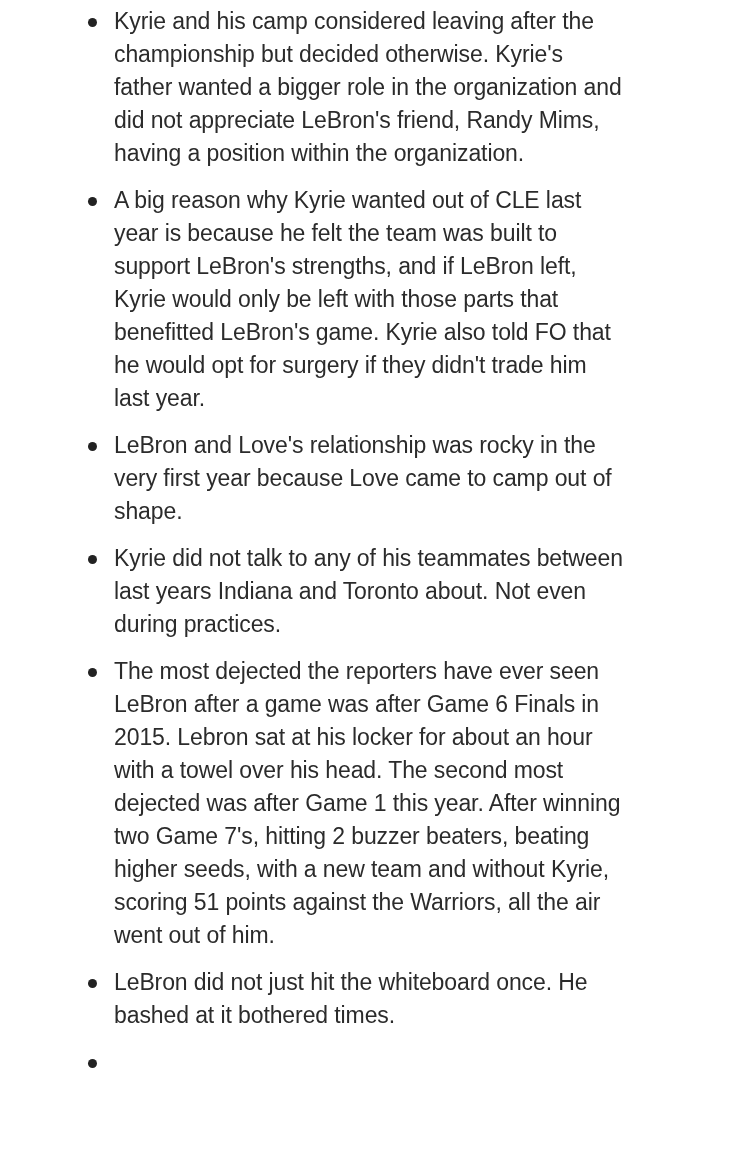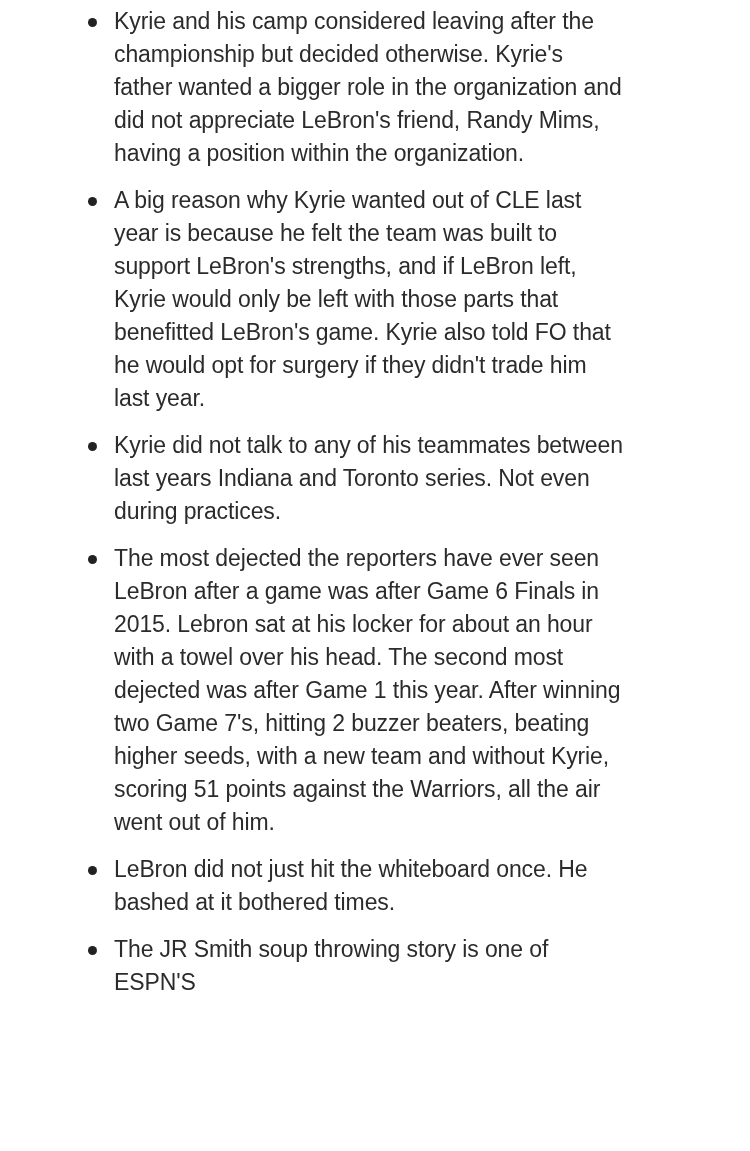--- a/index.html
+++ b/index.html
@@ -59,35 +59,38 @@
       <span class="bullet-dot"></span>
       <span class="note-text">Kyrie and his camp considered leaving after the championship but decided otherwise. Kyrie's father wanted a bigger role in the organization and did not appreciate LeBron's friend, Randy Mims, having a position within the organization.</span>
     </li>
 
     <li class="note-item">
       <span class="bullet-dot"></span>
       <span class="note-text">A big reason why Kyrie wanted out of CLE last year is because he felt the team was built to support LeBron's strengths, and if LeBron left, Kyrie would only be left with those parts that benefitted LeBron's game. Kyrie also told FO that he would opt for surgery if they didn't trade him last year.</span>
     </li>
 
 
+    <li class="note-item">
+      <span class="bullet-dot"></span>
+      <span class="note-text">LeBron and Love's relationship was rocky in the very first year because Love came to camp out of shape.</span>
+    </li>
 
     <li class="note-item">
       <span class="bullet-dot"></span>
-      <span class="note-text">Kyrie did not talk to any of his teammates between last years Indiana and Toronto series. Not even during practices.</span>
+      <span class="note-text">Kyrie did not talk to any of his teammates between last years Indiana and Toronto about. Not even during practices.</span>
     </li>
 
     <li class="note-item">
       <span class="bullet-dot"></span>
       <span class="note-text">The most dejected the reporters have ever seen LeBron after a game was after Game 6 Finals in 2015. Lebron sat at his locker for about an hour with a towel over his head. The second most dejected was after Game 1 this year. After winning two Game 7's, hitting 2 buzzer beaters, beating higher seeds, with a new team and without Kyrie, scoring 51 points against the Warriors, all the air went out of him.</span>
     </li>
 
     <li class="note-item">
       <span class="bullet-dot"></span>
       <span class="note-text">LeBron did not just hit the whiteboard once. He bashed at it bothered times.</span>
     </li>
 
     <li class="note-item">
       <span class="bullet-dot"></span>
-      <span class="note-text">The JR Smith soup throwing story is one of ESPN'S</span>
     </li>
 
   </ul>
 </div>
 
 </body></html>

